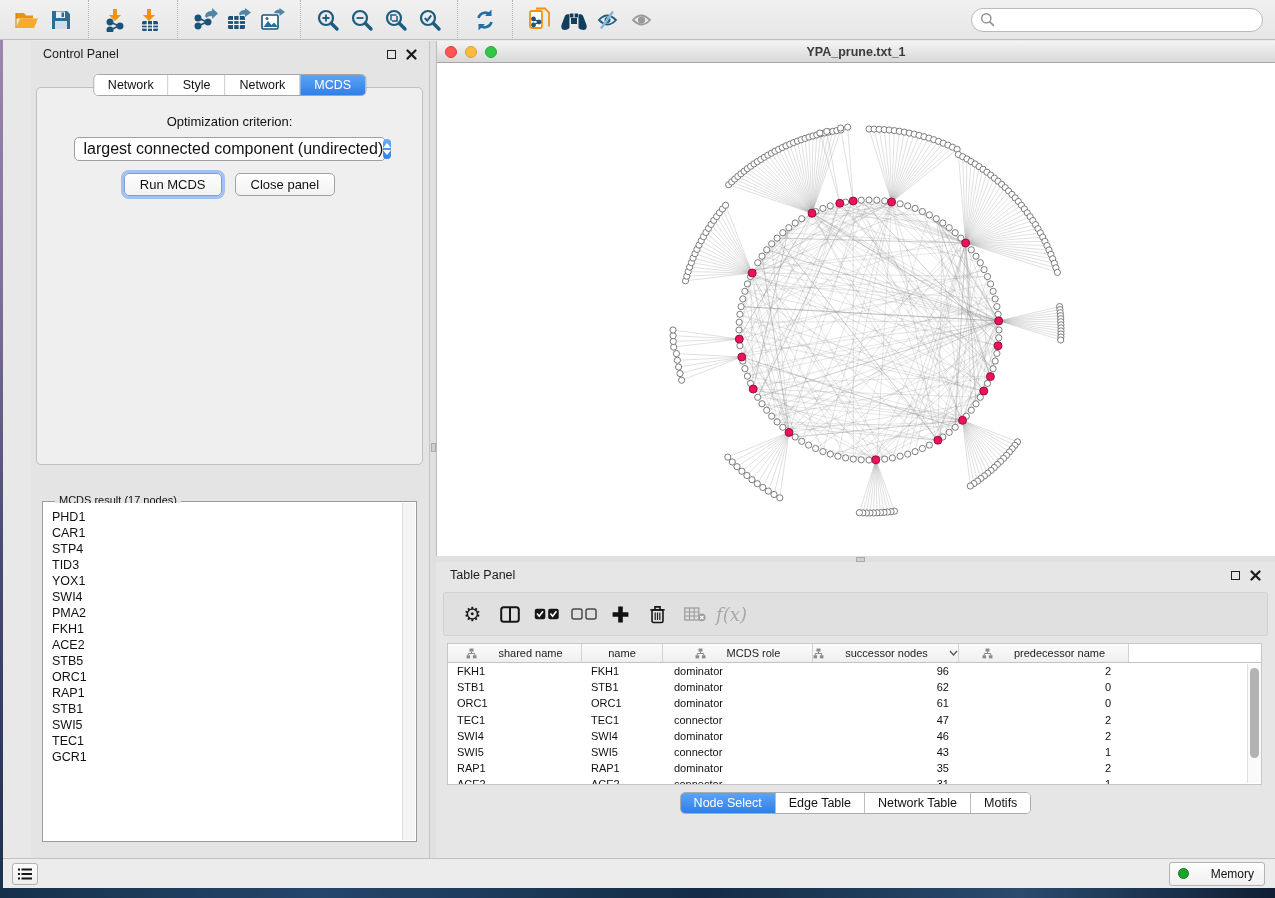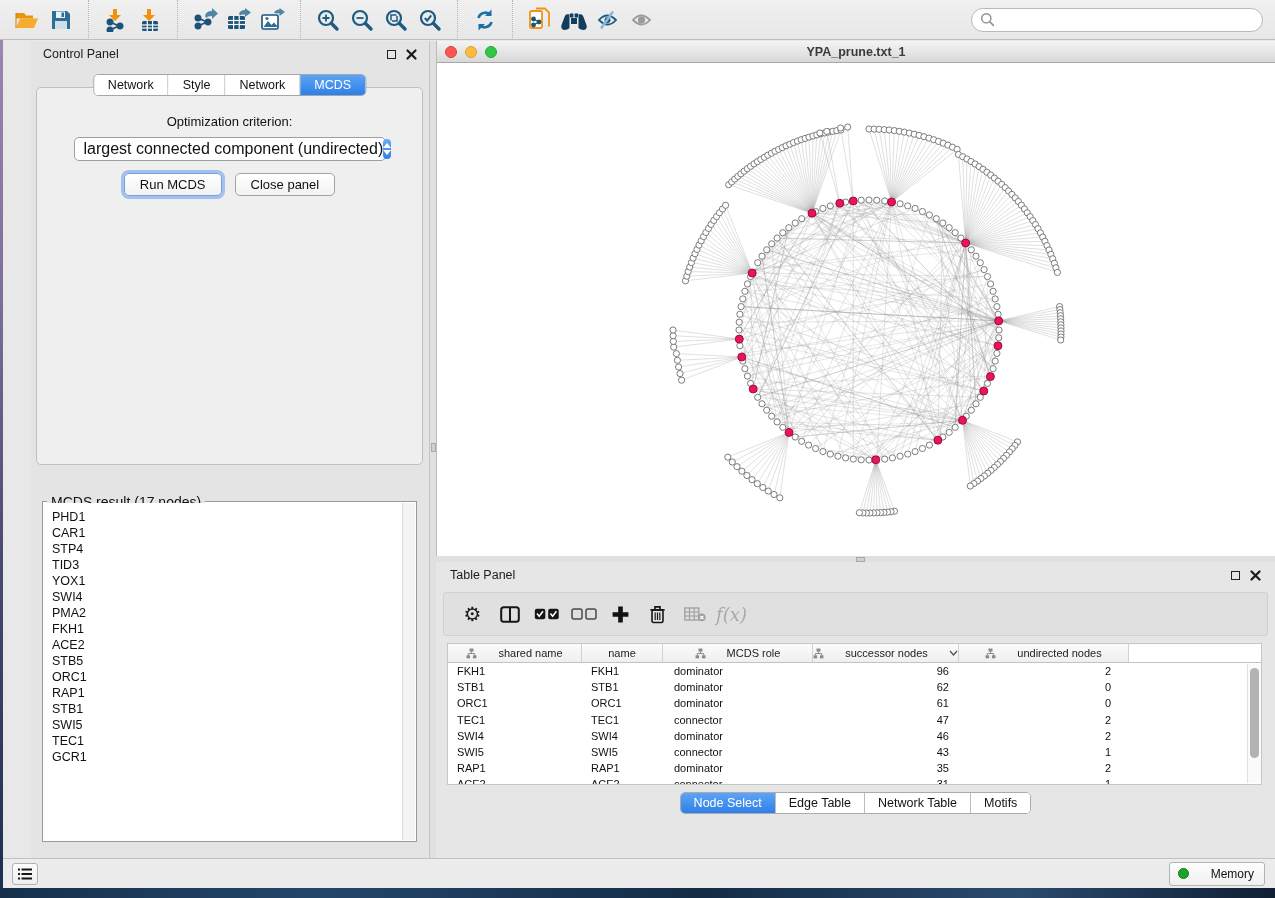--- a/index.html
+++ b/index.html
@@ -53,22 +53,22 @@
   .stepper { width:20px; height:20px; margin-right:1.5px; border-radius:4px;
     background:linear-gradient(#6aaef7,#2f7fe8); display:flex; flex-direction:column;
     align-items:center; justify-content:center; gap:2px; }
   .btn-row { display:flex; justify-content:center; gap:13px; margin-top:12px; }
   .mac-btn { background:linear-gradient(#ffffff,#f2f2f2); border:1px solid #a3a3a3; border-radius:5px;
     font-size:13px; color:#111; padding:3px 15px; cursor:pointer; font-family:inherit; }
   .mac-btn.focused { box-shadow:0 0 0 3px rgba(110,160,240,.6); border-color:#7d9fd4; }
 
   .result-fs { position:absolute; left:11px; right:12px; top:460px; bottom:16px;
     border:1px solid #9a9a9a; background:#fff; }
-  .result-legend { position:absolute; top:-8px; left:4px; background:#e4e4e4; padding:0 4px;
-    font-size:14px; color:#111; }
+  .result-legend { position:absolute; top:-8px; left:12px; background:#e4e4e4; padding:0 4px;
+    font-size:11px; color:#111; }
   .result-list { position:absolute; inset:1px 14px 1px 1px; overflow:hidden; background:#fff;
     padding:6px 0 0 8px; }
   .result-item { font-size:12.5px; line-height:16px; color:#111; cursor:default; }
   .result-scroll { position:absolute; top:1px; bottom:1px; right:1px; width:13px;
     background:#f4f4f4; border-left:1px solid #ddd; }
 
   
   .vsplit { width:6px; background:#e0e0e0; position:relative; cursor:col-resize; }
   .vsplit .handle { position:absolute; top:402px; left:0.5px; width:5px; height:9px;
     background:#cfcfcf; border:1px solid #aaa; }
@@ -1194,21 +1194,21 @@
                   <path d="M1 1 l3.5 4 L8 1" stroke="#555" stroke-width="1.3" fill="none"></path>
                 </svg>
               </div>
               <div class="hcell c5">
                 <svg width="11" height="11" viewBox="0 0 10 10">
                   <rect x="3.2" y="0.5" width="3.6" height="2.8" fill="#8a8a8a"></rect>
                   <rect x="0.5" y="6.6" width="3.2" height="2.8" fill="#8a8a8a"></rect>
                   <rect x="6.3" y="6.6" width="3.2" height="2.8" fill="#8a8a8a"></rect>
                   <path d="M5 3.3 V5 M2.1 6.6 V5 H7.9 V6.6" stroke="#8a8a8a" fill="none" stroke-width="0.9"></path>
                 </svg>
-                <span>undirected nodes</span>
+                <span>predecessor name</span>
               </div>
             </div>
           <div class="tbody">
               <div class="trow">
                 <div class="tcell c1">FKH1</div>
                 <div class="tcell c2">FKH1</div>
                 <div class="tcell c3">dominator</div>
                 <div class="tcell c4">96</div>
                 <div class="tcell c5">2</div>
               </div>

